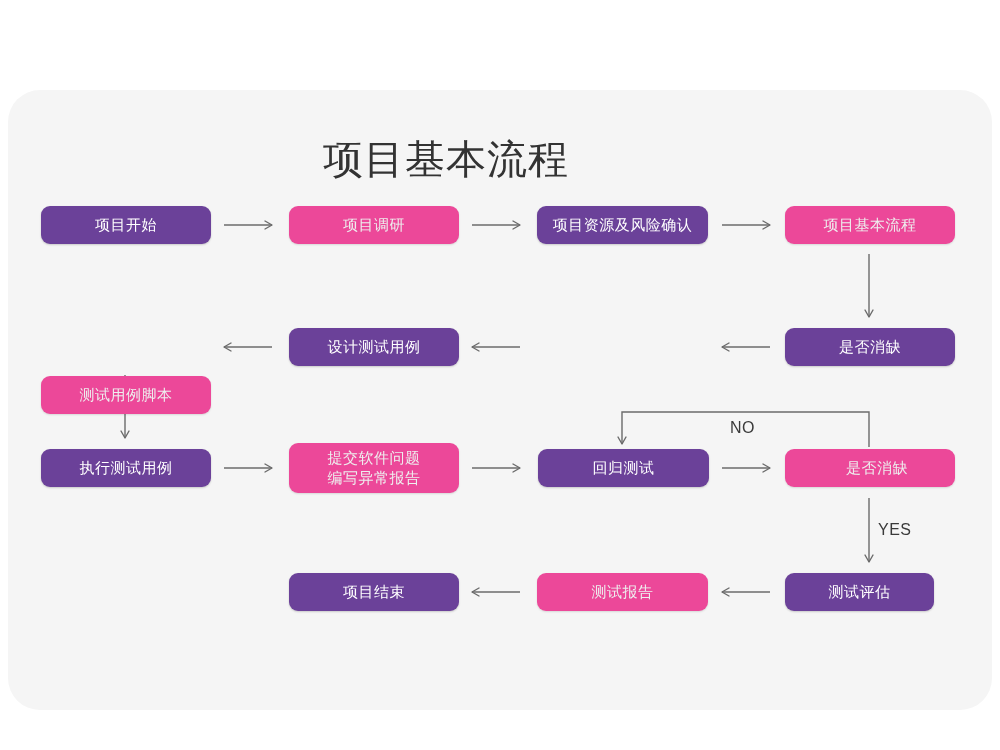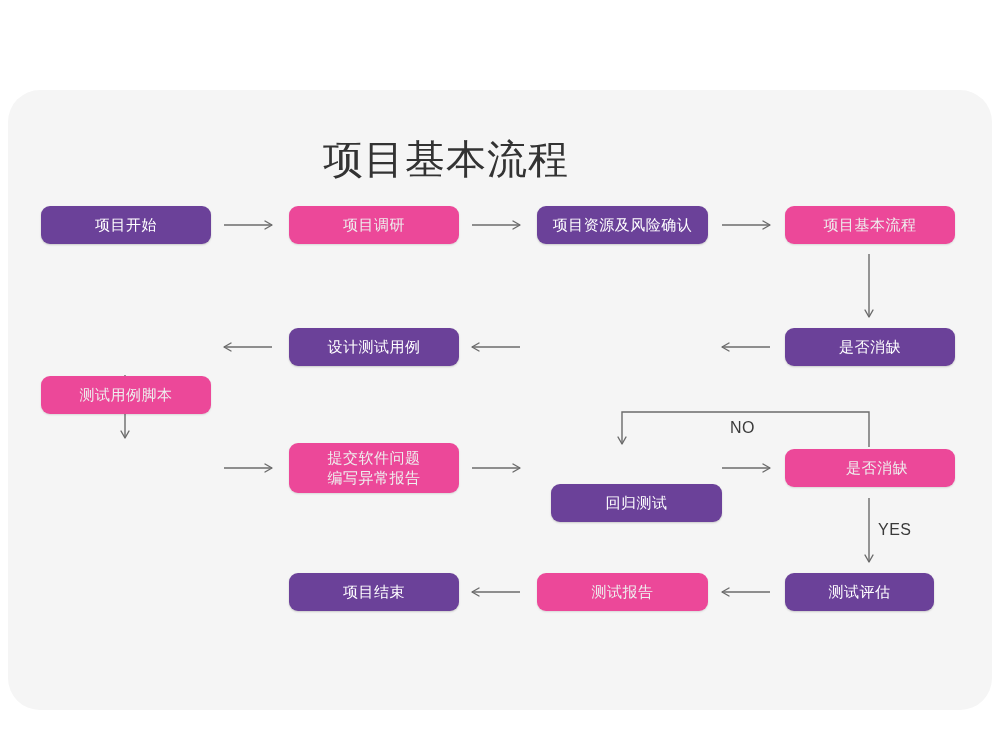--- a/index.html
+++ b/index.html
@@ -131,22 +131,23 @@
 
   <div class="node purple" style="left:41px; top:206px; width:170px; height:38px;">项目开始</div>
   <div class="node gray" style="left:289px; top:206px; width:170px; height:38px;">项目调研</div>
   <div class="node purple" style="left:537px; top:206px; width:171px; height:38px;">项目资源及风险确认</div>
   <div class="node gray" style="left:785px; top:206px; width:170px; height:38px;">项目基本流程</div>
 
   <div class="node gray" style="left:41px; top:328px; width:170px; height:38px;margin-top:48px;">测试用例脚本</div>
   <div class="node purple" style="left:289px; top:328px; width:170px; height:38px;">设计测试用例</div>
   <div class="node purple" style="left:785px; top:328px; width:170px; height:38px;">是否消缺</div>
 
+  <div class="node purple" style="left:41px; top:449px; width:170px; height:38px;">执行测试用例</div>
   <div class="node gray" style="left:289px; top:443px; width:170px; height:50px;">提交软件问题
 编写异常报告</div>
-  <div class="node purple" style="left:551px; top:449px; width:171px; height:38px;margin-top:35px;">回归测试</div>
+  <div class="node purple" style="left:538px; top:449px; width:171px; height:38px;">回归测试</div>
   <div class="node gray" style="left:785px; top:449px; width:170px; height:38px;padding-left:14px;">是否消缺</div>
 
   <div class="node purple" style="left:785px; top:573px; width:149px; height:38px;">测试评估</div>
   <div class="node gray" style="left:537px; top:573px; width:171px; height:38px;">测试报告</div>
   <div class="node purple" style="left:289px; top:573px; width:170px; height:38px;">项目结束</div>
 
 </div>
 
 </body></html>

